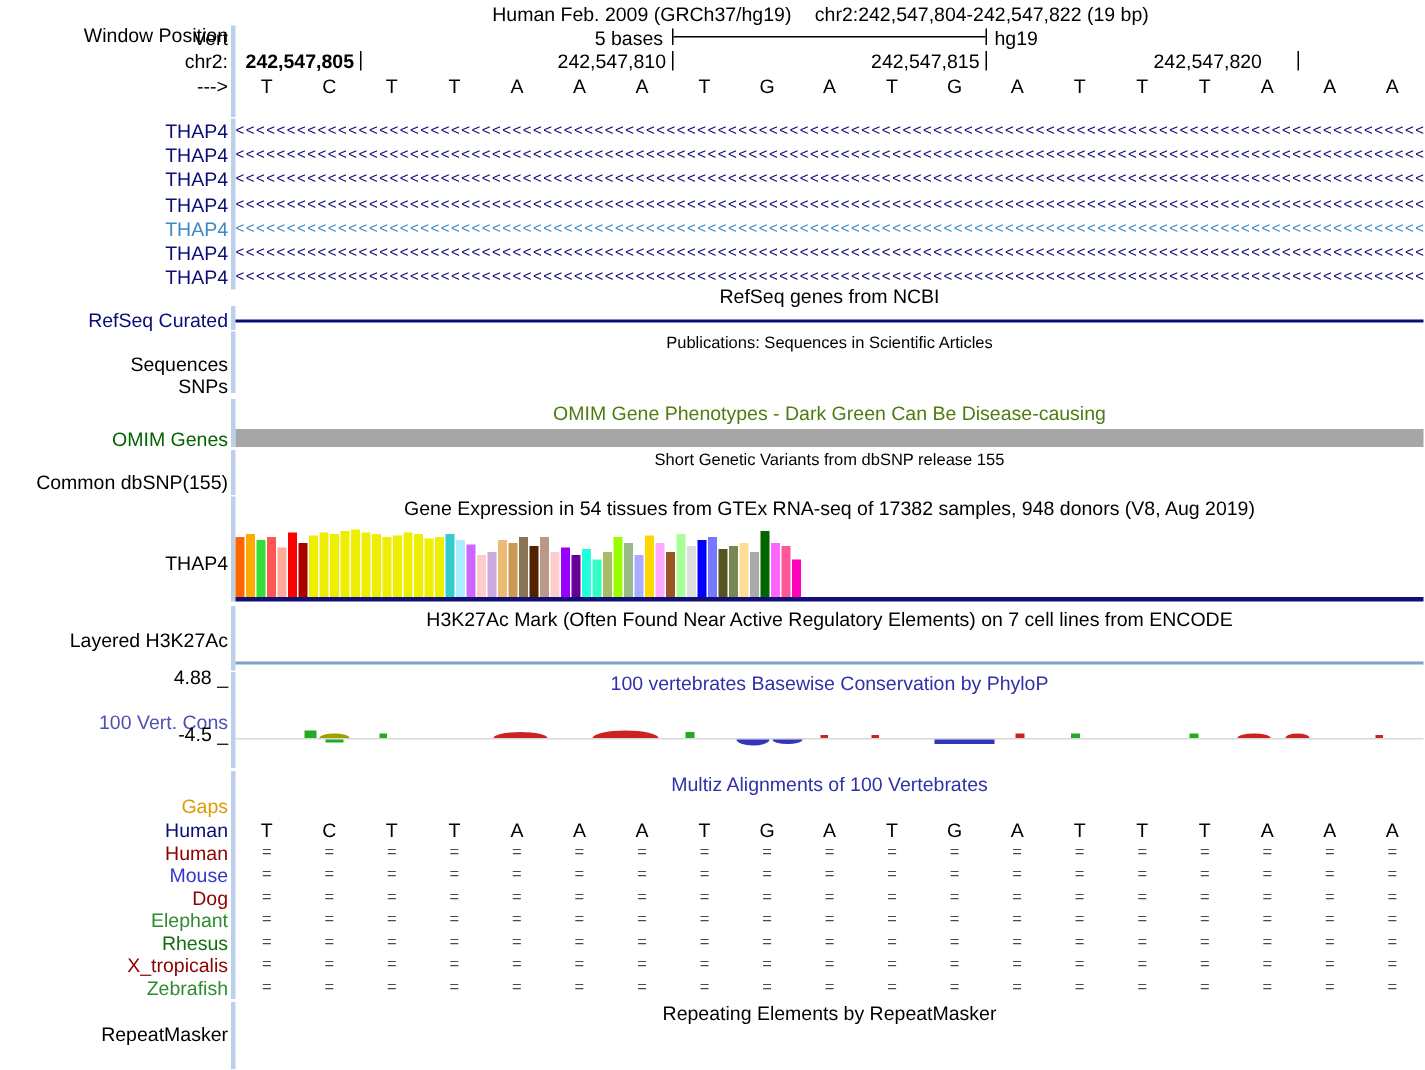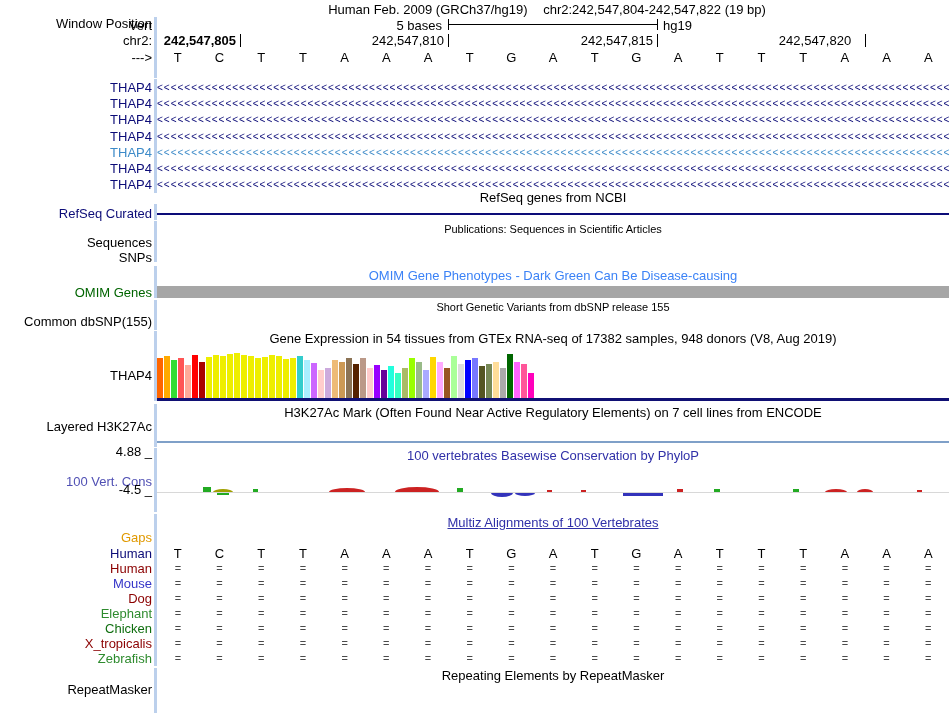--- a/index.html
+++ b/index.html
@@ -80,21 +80,21 @@
 
 
   <div class="ttl" style="top:190px">RefSeq genes from NCBI</div>
   <div class="lab" style="top: 206px; color: rgb(12, 12, 120);">RefSeq Curated</div>
   <div class="hline" style="top: 213px; height: 2px; background: rgb(12, 12, 120);"></div>
 
   <div class="ttl small" style="top:222px">Publications: Sequences in Scientific Articles</div>
   <div class="lab" style="top:235px">Sequences</div>
   <div class="lab" style="top:250px">SNPs</div>
 
-  <div class="ttl" style="top: 268px; color: #3b82f6;">OMIM Gene Phenotypes - Dark Green Can Be Disease-causing</div>
+  <div class="ttl" style="top: 268px; color: #4d7c0f;">OMIM Gene Phenotypes - Dark Green Can Be Disease-causing</div>
   <div class="lab" style="top: 285px; color: rgb(0, 100, 0);">OMIM Genes</div>
   <div class="hline" style="top: 286px; height: 12px; background: rgb(166, 166, 166);"></div>
 
   <div class="ttl small" style="top:300px">Short Genetic Variants from dbSNP release 155</div>
   <div class="lab" style="top:314px">Common dbSNP(155)</div>
 
   <div class="ttl" style="top:331px">Gene Expression in 54 tissues from GTEx RNA-seq of 17382 samples, 948 donors (V8, Aug 2019)</div>
   <div class="lab" style="top:368px">THAP4</div>
   <div id="gtex-bars">
       <div style="background: rgb(255, 102, 0); height: 40px;"></div>
@@ -177,21 +177,21 @@
       <div style="position: absolute; left: 424px; width: 5px; height: 2px; background: rgb(204, 34, 34); top: 12px;"></div>
       <div style="position: absolute; left: 466px; width: 40px; height: 3px; background: rgb(51, 51, 187); top: 15px;"></div>
       <div style="position: absolute; left: 520px; width: 6px; height: 3px; background: rgb(204, 34, 34); top: 11px;"></div>
       <div style="position: absolute; left: 557px; width: 6px; height: 3px; background: rgb(34, 170, 34); top: 11px;"></div>
       <div style="position: absolute; left: 636px; width: 6px; height: 3px; background: rgb(34, 170, 34); top: 11px;"></div>
       <div style="position: absolute; left: 668px; width: 22px; height: 3px; background: rgb(204, 34, 34); top: 11px; border-radius: 50% 50% 0px 0px / 100% 100% 0px 0px;"></div>
       <div style="position: absolute; left: 700px; width: 16px; height: 3px; background: rgb(204, 34, 34); top: 11px; border-radius: 50% 50% 0px 0px / 100% 100% 0px 0px;"></div>
       <div style="position: absolute; left: 760px; width: 5px; height: 2px; background: rgb(204, 34, 34); top: 12px;"></div>
     </div>
 
-  <div class="ttl" style="top: 515px; color: rgb(48, 48, 168); text-decoration: underline;">Multiz Alignments of 100 Vertebrates</div>
+  <div class="ttl" style="top: 515px; color: rgb(48, 48, 168);">Multiz Alignments of 100 Vertebrates</div>
   <div class="lab" style="top: 530px; color: rgb(224, 153, 0);">Gaps</div>
   <div class="lab" style="top: 546px; color: rgb(12, 12, 120);">Human</div>
   <div id="mz-human-seq" class="seqrow" style="top:546px">
       <span>T</span>
       <span>C</span>
       <span>T</span>
       <span>T</span>
       <span>A</span>
       <span>A</span>
       <span>A</span>
@@ -211,21 +211,21 @@
 
   <div class="ttl" style="top:668px">Repeating Elements by RepeatMasker</div>
   <div class="lab" style="top:682px">RepeatMasker</div>
 
 <div class="pos" style="top: 33px; left: 144px; width: 92px; text-align: right; font-weight: bold;">242,547,805</div>
     <div style="position: absolute; left: 240px; top: 34px; width: 1px; height: 13px; background: rgb(0, 0, 0);"></div>
     <div class="pos" style="top: 33px; left: 352px; width: 92px; text-align: right;">242,547,810</div>
     <div style="position: absolute; left: 448px; top: 34px; width: 1px; height: 13px; background: rgb(0, 0, 0);"></div>
     <div class="pos" style="top: 33px; left: 561px; width: 92px; text-align: right;">242,547,815</div>
     <div style="position: absolute; left: 657px; top: 34px; width: 1px; height: 13px; background: rgb(0, 0, 0);"></div>
-    <div class="pos" style="top: 33px; left: 769px; width: 92px; text-align: center;">242,547,820</div>
+    <div class="pos" style="top: 33px; left: 769px; width: 92px; text-align: left;">242,547,820</div>
     <div style="position: absolute; left: 865px; top: 34px; width: 1px; height: 13px; background: rgb(0, 0, 0);"></div>
     <div class="lab" style="top: 80px; color: rgb(12, 12, 120);">THAP4</div>
     <div class="arrows" style="top: 80px; color: rgb(12, 12, 120);">&lt;&lt;&lt;&lt;&lt;&lt;&lt;&lt;&lt;&lt;&lt;&lt;&lt;&lt;&lt;&lt;&lt;&lt;&lt;&lt;&lt;&lt;&lt;&lt;&lt;&lt;&lt;&lt;&lt;&lt;&lt;&lt;&lt;&lt;&lt;&lt;&lt;&lt;&lt;&lt;&lt;&lt;&lt;&lt;&lt;&lt;&lt;&lt;&lt;&lt;&lt;&lt;&lt;&lt;&lt;&lt;&lt;&lt;&lt;&lt;&lt;&lt;&lt;&lt;&lt;&lt;&lt;&lt;&lt;&lt;&lt;&lt;&lt;&lt;&lt;&lt;&lt;&lt;&lt;&lt;&lt;&lt;&lt;&lt;&lt;&lt;&lt;&lt;&lt;&lt;&lt;&lt;&lt;&lt;&lt;&lt;&lt;&lt;&lt;&lt;&lt;&lt;&lt;&lt;&lt;&lt;&lt;&lt;&lt;&lt;&lt;&lt;&lt;&lt;&lt;&lt;&lt;&lt;&lt;&lt;&lt;&lt;&lt;&lt;&lt;&lt;&lt;&lt;&lt;&lt;&lt;&lt;&lt;&lt;&lt;&lt;&lt;&lt;&lt;&lt;&lt;&lt;&lt;&lt;&lt;&lt;&lt;&lt;&lt;&lt;&lt;&lt;&lt;&lt;&lt;&lt;&lt;&lt;&lt;&lt;&lt;&lt;&lt;&lt;&lt;&lt;&lt;&lt;&lt;&lt;&lt;&lt;&lt;&lt;&lt;&lt;&lt;&lt;&lt;&lt;&lt;&lt;&lt;&lt;&lt;&lt;&lt;&lt;&lt;&lt;&lt;&lt;&lt;&lt;&lt;&lt;&lt;&lt;&lt;&lt;&lt;&lt;&lt;&lt;&lt;&lt;&lt;&lt;&lt;&lt;&lt;&lt;&lt;&lt;&lt;&lt;&lt;&lt;&lt;&lt;&lt;&lt;&lt;&lt;&lt;&lt;&lt;&lt;&lt;&lt;&lt;&lt;&lt;&lt;&lt;&lt;&lt;&lt;&lt;&lt;&lt;&lt;&lt;&lt;&lt;&lt;&lt;&lt;&lt;&lt;&lt;&lt;&lt;&lt;&lt;&lt;&lt;&lt;&lt;&lt;&lt;&lt;&lt;&lt;&lt;&lt;&lt;&lt;&lt;&lt;&lt;&lt;&lt;&lt;&lt;&lt;&lt;&lt;&lt;&lt;&lt;&lt;&lt;&lt;&lt;&lt;&lt;&lt;&lt;&lt;&lt;&lt;&lt;&lt;&lt;&lt;&lt;&lt;&lt;&lt;</div>
     <div class="lab" style="top: 96px; color: rgb(12, 12, 120);">THAP4</div>
     <div class="arrows" style="top: 96px; color: rgb(12, 12, 120);">&lt;&lt;&lt;&lt;&lt;&lt;&lt;&lt;&lt;&lt;&lt;&lt;&lt;&lt;&lt;&lt;&lt;&lt;&lt;&lt;&lt;&lt;&lt;&lt;&lt;&lt;&lt;&lt;&lt;&lt;&lt;&lt;&lt;&lt;&lt;&lt;&lt;&lt;&lt;&lt;&lt;&lt;&lt;&lt;&lt;&lt;&lt;&lt;&lt;&lt;&lt;&lt;&lt;&lt;&lt;&lt;&lt;&lt;&lt;&lt;&lt;&lt;&lt;&lt;&lt;&lt;&lt;&lt;&lt;&lt;&lt;&lt;&lt;&lt;&lt;&lt;&lt;&lt;&lt;&lt;&lt;&lt;&lt;&lt;&lt;&lt;&lt;&lt;&lt;&lt;&lt;&lt;&lt;&lt;&lt;&lt;&lt;&lt;&lt;&lt;&lt;&lt;&lt;&lt;&lt;&lt;&lt;&lt;&lt;&lt;&lt;&lt;&lt;&lt;&lt;&lt;&lt;&lt;&lt;&lt;&lt;&lt;&lt;&lt;&lt;&lt;&lt;&lt;&lt;&lt;&lt;&lt;&lt;&lt;&lt;&lt;&lt;&lt;&lt;&lt;&lt;&lt;&lt;&lt;&lt;&lt;&lt;&lt;&lt;&lt;&lt;&lt;&lt;&lt;&lt;&lt;&lt;&lt;&lt;&lt;&lt;&lt;&lt;&lt;&lt;&lt;&lt;&lt;&lt;&lt;&lt;&lt;&lt;&lt;&lt;&lt;&lt;&lt;&lt;&lt;&lt;&lt;&lt;&lt;&lt;&lt;&lt;&lt;&lt;&lt;&lt;&lt;&lt;&lt;&lt;&lt;&lt;&lt;&lt;&lt;&lt;&lt;&lt;&lt;&lt;&lt;&lt;&lt;&lt;&lt;&lt;&lt;&lt;&lt;&lt;&lt;&lt;&lt;&lt;&lt;&lt;&lt;&lt;&lt;&lt;&lt;&lt;&lt;&lt;&lt;&lt;&lt;&lt;&lt;&lt;&lt;&lt;&lt;&lt;&lt;&lt;&lt;&lt;&lt;&lt;&lt;&lt;&lt;&lt;&lt;&lt;&lt;&lt;&lt;&lt;&lt;&lt;&lt;&lt;&lt;&lt;&lt;&lt;&lt;&lt;&lt;&lt;&lt;&lt;&lt;&lt;&lt;&lt;&lt;&lt;&lt;&lt;&lt;&lt;&lt;&lt;&lt;&lt;&lt;&lt;&lt;&lt;&lt;&lt;&lt;&lt;&lt;&lt;&lt;&lt;&lt;&lt;&lt;&lt;&lt;</div>
     <div class="lab" style="top: 112px; color: rgb(12, 12, 120);">THAP4</div>
     <div class="arrows" style="top: 112px; color: rgb(12, 12, 120);">&lt;&lt;&lt;&lt;&lt;&lt;&lt;&lt;&lt;&lt;&lt;&lt;&lt;&lt;&lt;&lt;&lt;&lt;&lt;&lt;&lt;&lt;&lt;&lt;&lt;&lt;&lt;&lt;&lt;&lt;&lt;&lt;&lt;&lt;&lt;&lt;&lt;&lt;&lt;&lt;&lt;&lt;&lt;&lt;&lt;&lt;&lt;&lt;&lt;&lt;&lt;&lt;&lt;&lt;&lt;&lt;&lt;&lt;&lt;&lt;&lt;&lt;&lt;&lt;&lt;&lt;&lt;&lt;&lt;&lt;&lt;&lt;&lt;&lt;&lt;&lt;&lt;&lt;&lt;&lt;&lt;&lt;&lt;&lt;&lt;&lt;&lt;&lt;&lt;&lt;&lt;&lt;&lt;&lt;&lt;&lt;&lt;&lt;&lt;&lt;&lt;&lt;&lt;&lt;&lt;&lt;&lt;&lt;&lt;&lt;&lt;&lt;&lt;&lt;&lt;&lt;&lt;&lt;&lt;&lt;&lt;&lt;&lt;&lt;&lt;&lt;&lt;&lt;&lt;&lt;&lt;&lt;&lt;&lt;&lt;&lt;&lt;&lt;&lt;&lt;&lt;&lt;&lt;&lt;&lt;&lt;&lt;&lt;&lt;&lt;&lt;&lt;&lt;&lt;&lt;&lt;&lt;&lt;&lt;&lt;&lt;&lt;&lt;&lt;&lt;&lt;&lt;&lt;&lt;&lt;&lt;&lt;&lt;&lt;&lt;&lt;&lt;&lt;&lt;&lt;&lt;&lt;&lt;&lt;&lt;&lt;&lt;&lt;&lt;&lt;&lt;&lt;&lt;&lt;&lt;&lt;&lt;&lt;&lt;&lt;&lt;&lt;&lt;&lt;&lt;&lt;&lt;&lt;&lt;&lt;&lt;&lt;&lt;&lt;&lt;&lt;&lt;&lt;&lt;&lt;&lt;&lt;&lt;&lt;&lt;&lt;&lt;&lt;&lt;&lt;&lt;&lt;&lt;&lt;&lt;&lt;&lt;&lt;&lt;&lt;&lt;&lt;&lt;&lt;&lt;&lt;&lt;&lt;&lt;&lt;&lt;&lt;&lt;&lt;&lt;&lt;&lt;&lt;&lt;&lt;&lt;&lt;&lt;&lt;&lt;&lt;&lt;&lt;&lt;&lt;&lt;&lt;&lt;&lt;&lt;&lt;&lt;&lt;&lt;&lt;&lt;&lt;&lt;&lt;&lt;&lt;&lt;&lt;&lt;&lt;&lt;&lt;&lt;&lt;&lt;&lt;&lt;&lt;&lt;&lt;</div>
     <div class="lab" style="top: 129px; color: rgb(12, 12, 120);">THAP4</div>
     <div class="arrows" style="top: 129px; color: rgb(12, 12, 120);">&lt;&lt;&lt;&lt;&lt;&lt;&lt;&lt;&lt;&lt;&lt;&lt;&lt;&lt;&lt;&lt;&lt;&lt;&lt;&lt;&lt;&lt;&lt;&lt;&lt;&lt;&lt;&lt;&lt;&lt;&lt;&lt;&lt;&lt;&lt;&lt;&lt;&lt;&lt;&lt;&lt;&lt;&lt;&lt;&lt;&lt;&lt;&lt;&lt;&lt;&lt;&lt;&lt;&lt;&lt;&lt;&lt;&lt;&lt;&lt;&lt;&lt;&lt;&lt;&lt;&lt;&lt;&lt;&lt;&lt;&lt;&lt;&lt;&lt;&lt;&lt;&lt;&lt;&lt;&lt;&lt;&lt;&lt;&lt;&lt;&lt;&lt;&lt;&lt;&lt;&lt;&lt;&lt;&lt;&lt;&lt;&lt;&lt;&lt;&lt;&lt;&lt;&lt;&lt;&lt;&lt;&lt;&lt;&lt;&lt;&lt;&lt;&lt;&lt;&lt;&lt;&lt;&lt;&lt;&lt;&lt;&lt;&lt;&lt;&lt;&lt;&lt;&lt;&lt;&lt;&lt;&lt;&lt;&lt;&lt;&lt;&lt;&lt;&lt;&lt;&lt;&lt;&lt;&lt;&lt;&lt;&lt;&lt;&lt;&lt;&lt;&lt;&lt;&lt;&lt;&lt;&lt;&lt;&lt;&lt;&lt;&lt;&lt;&lt;&lt;&lt;&lt;&lt;&lt;&lt;&lt;&lt;&lt;&lt;&lt;&lt;&lt;&lt;&lt;&lt;&lt;&lt;&lt;&lt;&lt;&lt;&lt;&lt;&lt;&lt;&lt;&lt;&lt;&lt;&lt;&lt;&lt;&lt;&lt;&lt;&lt;&lt;&lt;&lt;&lt;&lt;&lt;&lt;&lt;&lt;&lt;&lt;&lt;&lt;&lt;&lt;&lt;&lt;&lt;&lt;&lt;&lt;&lt;&lt;&lt;&lt;&lt;&lt;&lt;&lt;&lt;&lt;&lt;&lt;&lt;&lt;&lt;&lt;&lt;&lt;&lt;&lt;&lt;&lt;&lt;&lt;&lt;&lt;&lt;&lt;&lt;&lt;&lt;&lt;&lt;&lt;&lt;&lt;&lt;&lt;&lt;&lt;&lt;&lt;&lt;&lt;&lt;&lt;&lt;&lt;&lt;&lt;&lt;&lt;&lt;&lt;&lt;&lt;&lt;&lt;&lt;&lt;&lt;&lt;&lt;&lt;&lt;&lt;&lt;&lt;&lt;&lt;&lt;&lt;&lt;&lt;&lt;&lt;&lt;&lt;</div>
     <div class="lab" style="top: 145px; color: rgb(60, 138, 200);">THAP4</div>
@@ -315,21 +315,21 @@
       <span>=</span>
       <span>=</span>
       <span>=</span>
       <span>=</span>
       <span>=</span>
       <span>=</span>
       <span>=</span>
       <span>=</span>
       <span>=</span>
     </div>
-    <div class="lab" style="top: 621px; color: rgb(15, 110, 15);">Chicken</div>
+    <div class="lab" style="top: 621px; color: rgb(15, 110, 15);">Rhesus</div>
     <div class="seqrow eq" style="top: 621px;">
       <span>=</span>
       <span>=</span>
       <span>=</span>
       <span>=</span>
       <span>=</span>
       <span>=</span>
       <span>=</span>
       <span>=</span>
       <span>=</span>

